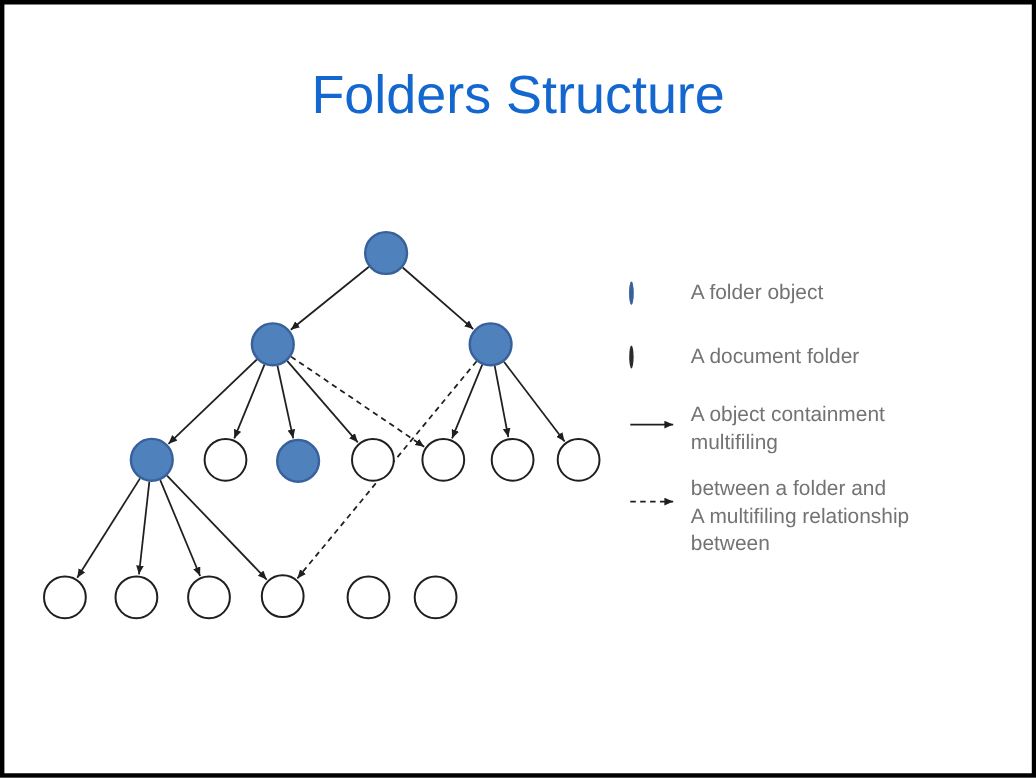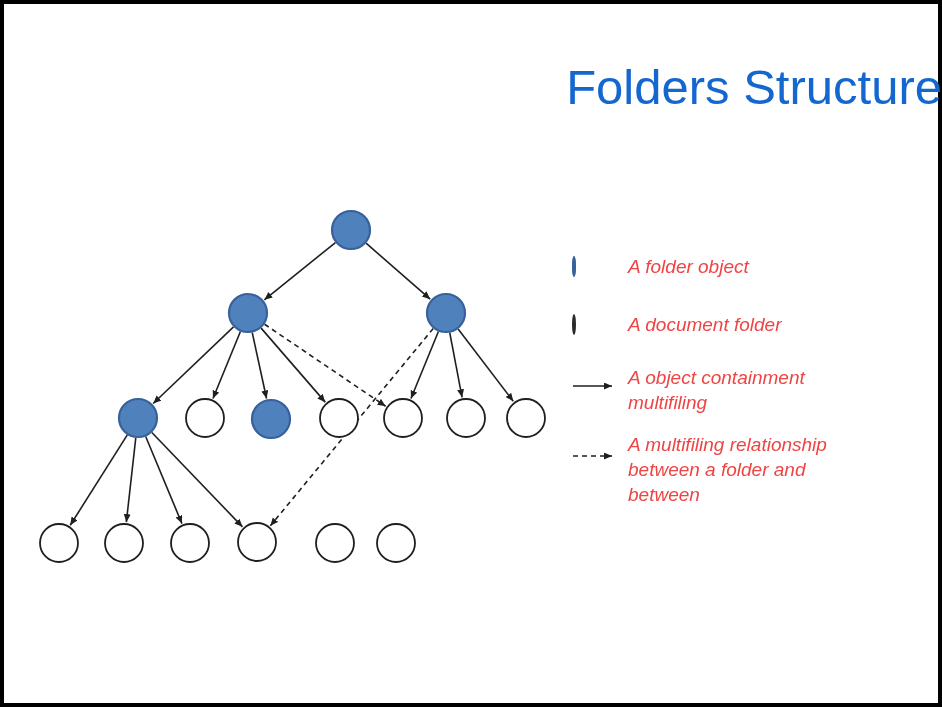--- a/index.html
+++ b/index.html
@@ -17,21 +17,21 @@
     height: 707px;
     background: #ffffff;
     box-shadow: inset 0 0 0 4px #000;
     overflow: hidden;
   }
   .title {
     position: absolute;
     top: 58px;
     left: 0;
     width: 100%;
-    text-align: right;
+    text-align: center;
     font-size: 49px;
     line-height: 58px;
     color: var(--title-color);
     letter-spacing: 0px;
   }
   svg.diagram {
     position: absolute;
     left: 0; top: 0;
     width: 942px; height: 707px;
   }
@@ -54,22 +54,21 @@
   .legend-row.circles { align-items: center; height: 38px; }
   .swatch-circle {
     width: 38px; height: 38px;
     border-radius: 50%;
   }
   .swatch-circle.folder { background: var(--folder-fill); border: 2px solid var(--folder-stroke); }
   .swatch-circle.document { background: #fff; border: 2px solid #2a2a2a; }
   .legend-label {
     font-size: 19px;
     line-height: 25px;
-    color: #ef4444;
-    font-style: italic;
+    color: #737373;
   }
   .legend-row.circles .legend-label { line-height: 38px; }
   .legend-label span { display: block; }
   .arrow-swatch { display: block; }
   .row1 { top: 248px; }
   .row2 { top: 306px; }
   .row3 { top: 365px; }
   .row3 .arrow-swatch { margin-top: 15px; }
   .row4 { top: 432px; }
   .row4 .arrow-swatch { margin-top: 18px; }
@@ -164,19 +163,19 @@
       <svg class="arrow-swatch" width="48" height="12" viewBox="0 0 48 12" xmlns="http://www.w3.org/2000/svg">
         <defs>
           <marker id="la2" markerUnits="userSpaceOnUse" markerWidth="10" markerHeight="8" refX="8" refY="3.5" orient="auto">
             <path d="M0,0 L8,3.5 L0,7 Z" style="fill:var(--edge)"></path>
           </marker>
         </defs>
         <line x1="1" y1="6" x2="40" y2="6" class="edge dashed" marker-end="url(#la2)"></line>
       </svg>
     </span>
     <span class="legend-label">
+      <span>between a folder and</span>
       <span>A multifiling relationship</span>
-      <span>between a folder and</span>
       <span>between</span>
     </span>
   </div>
 
 </div>
 
 </body></html>

